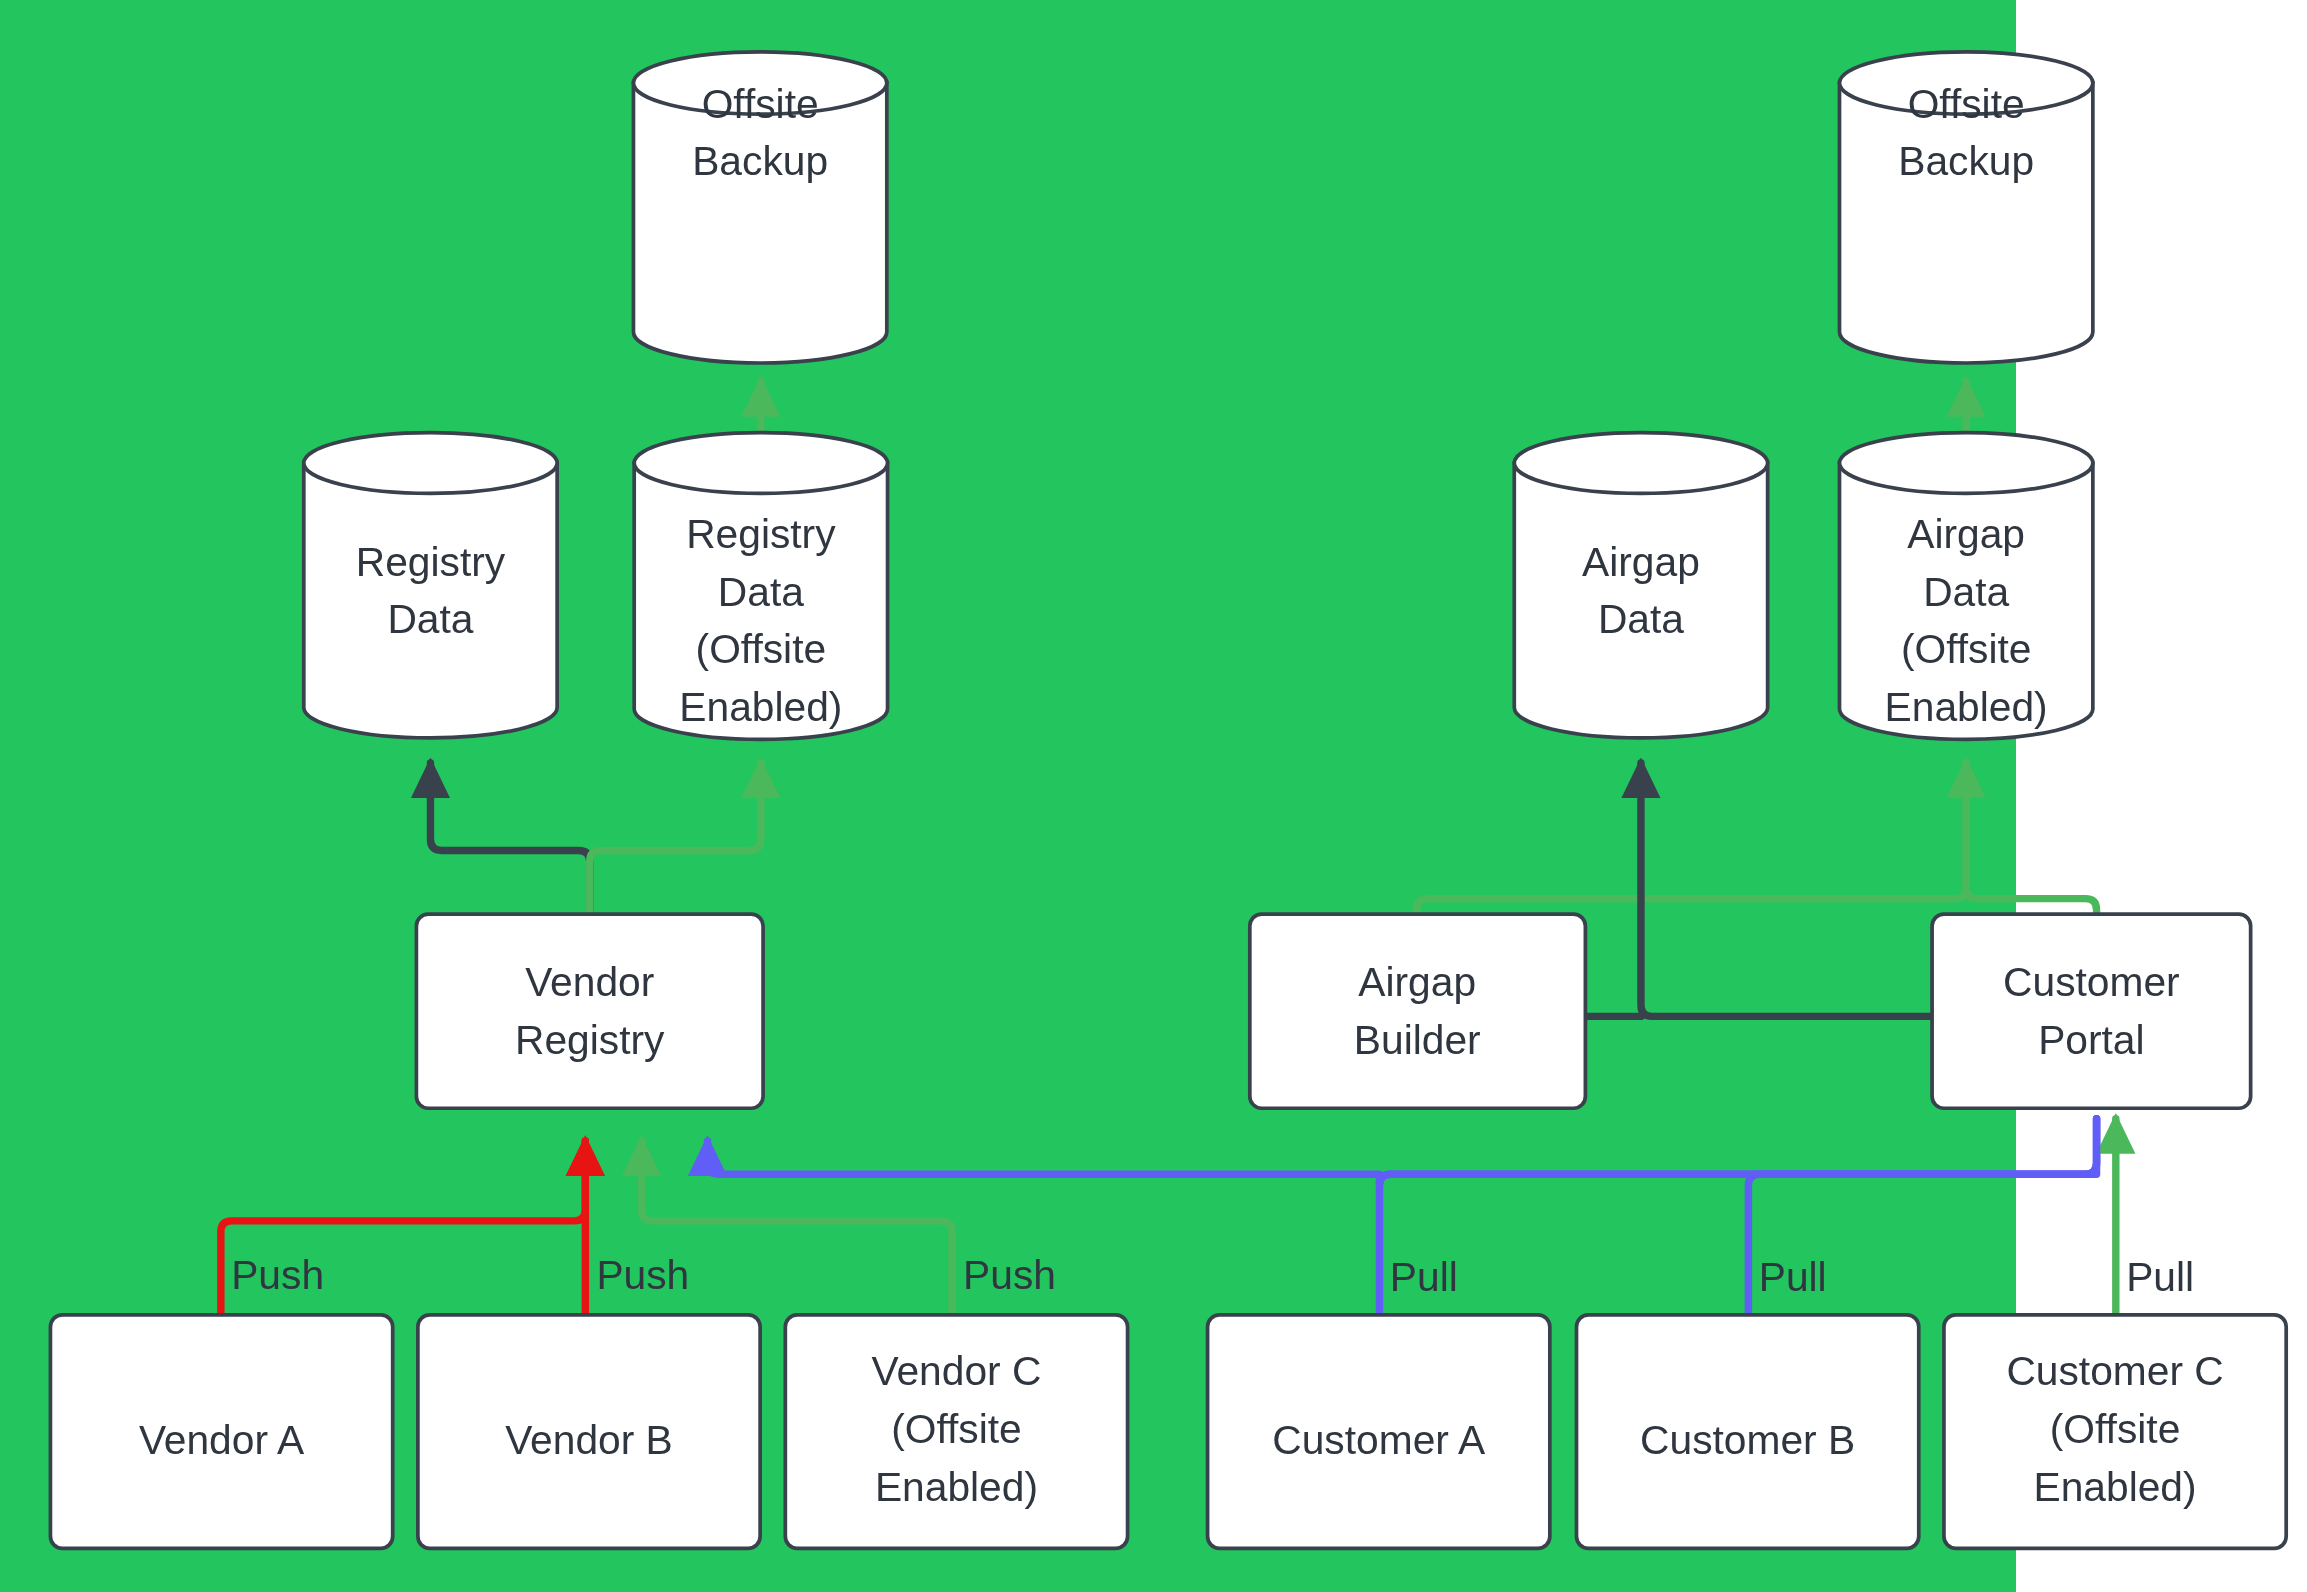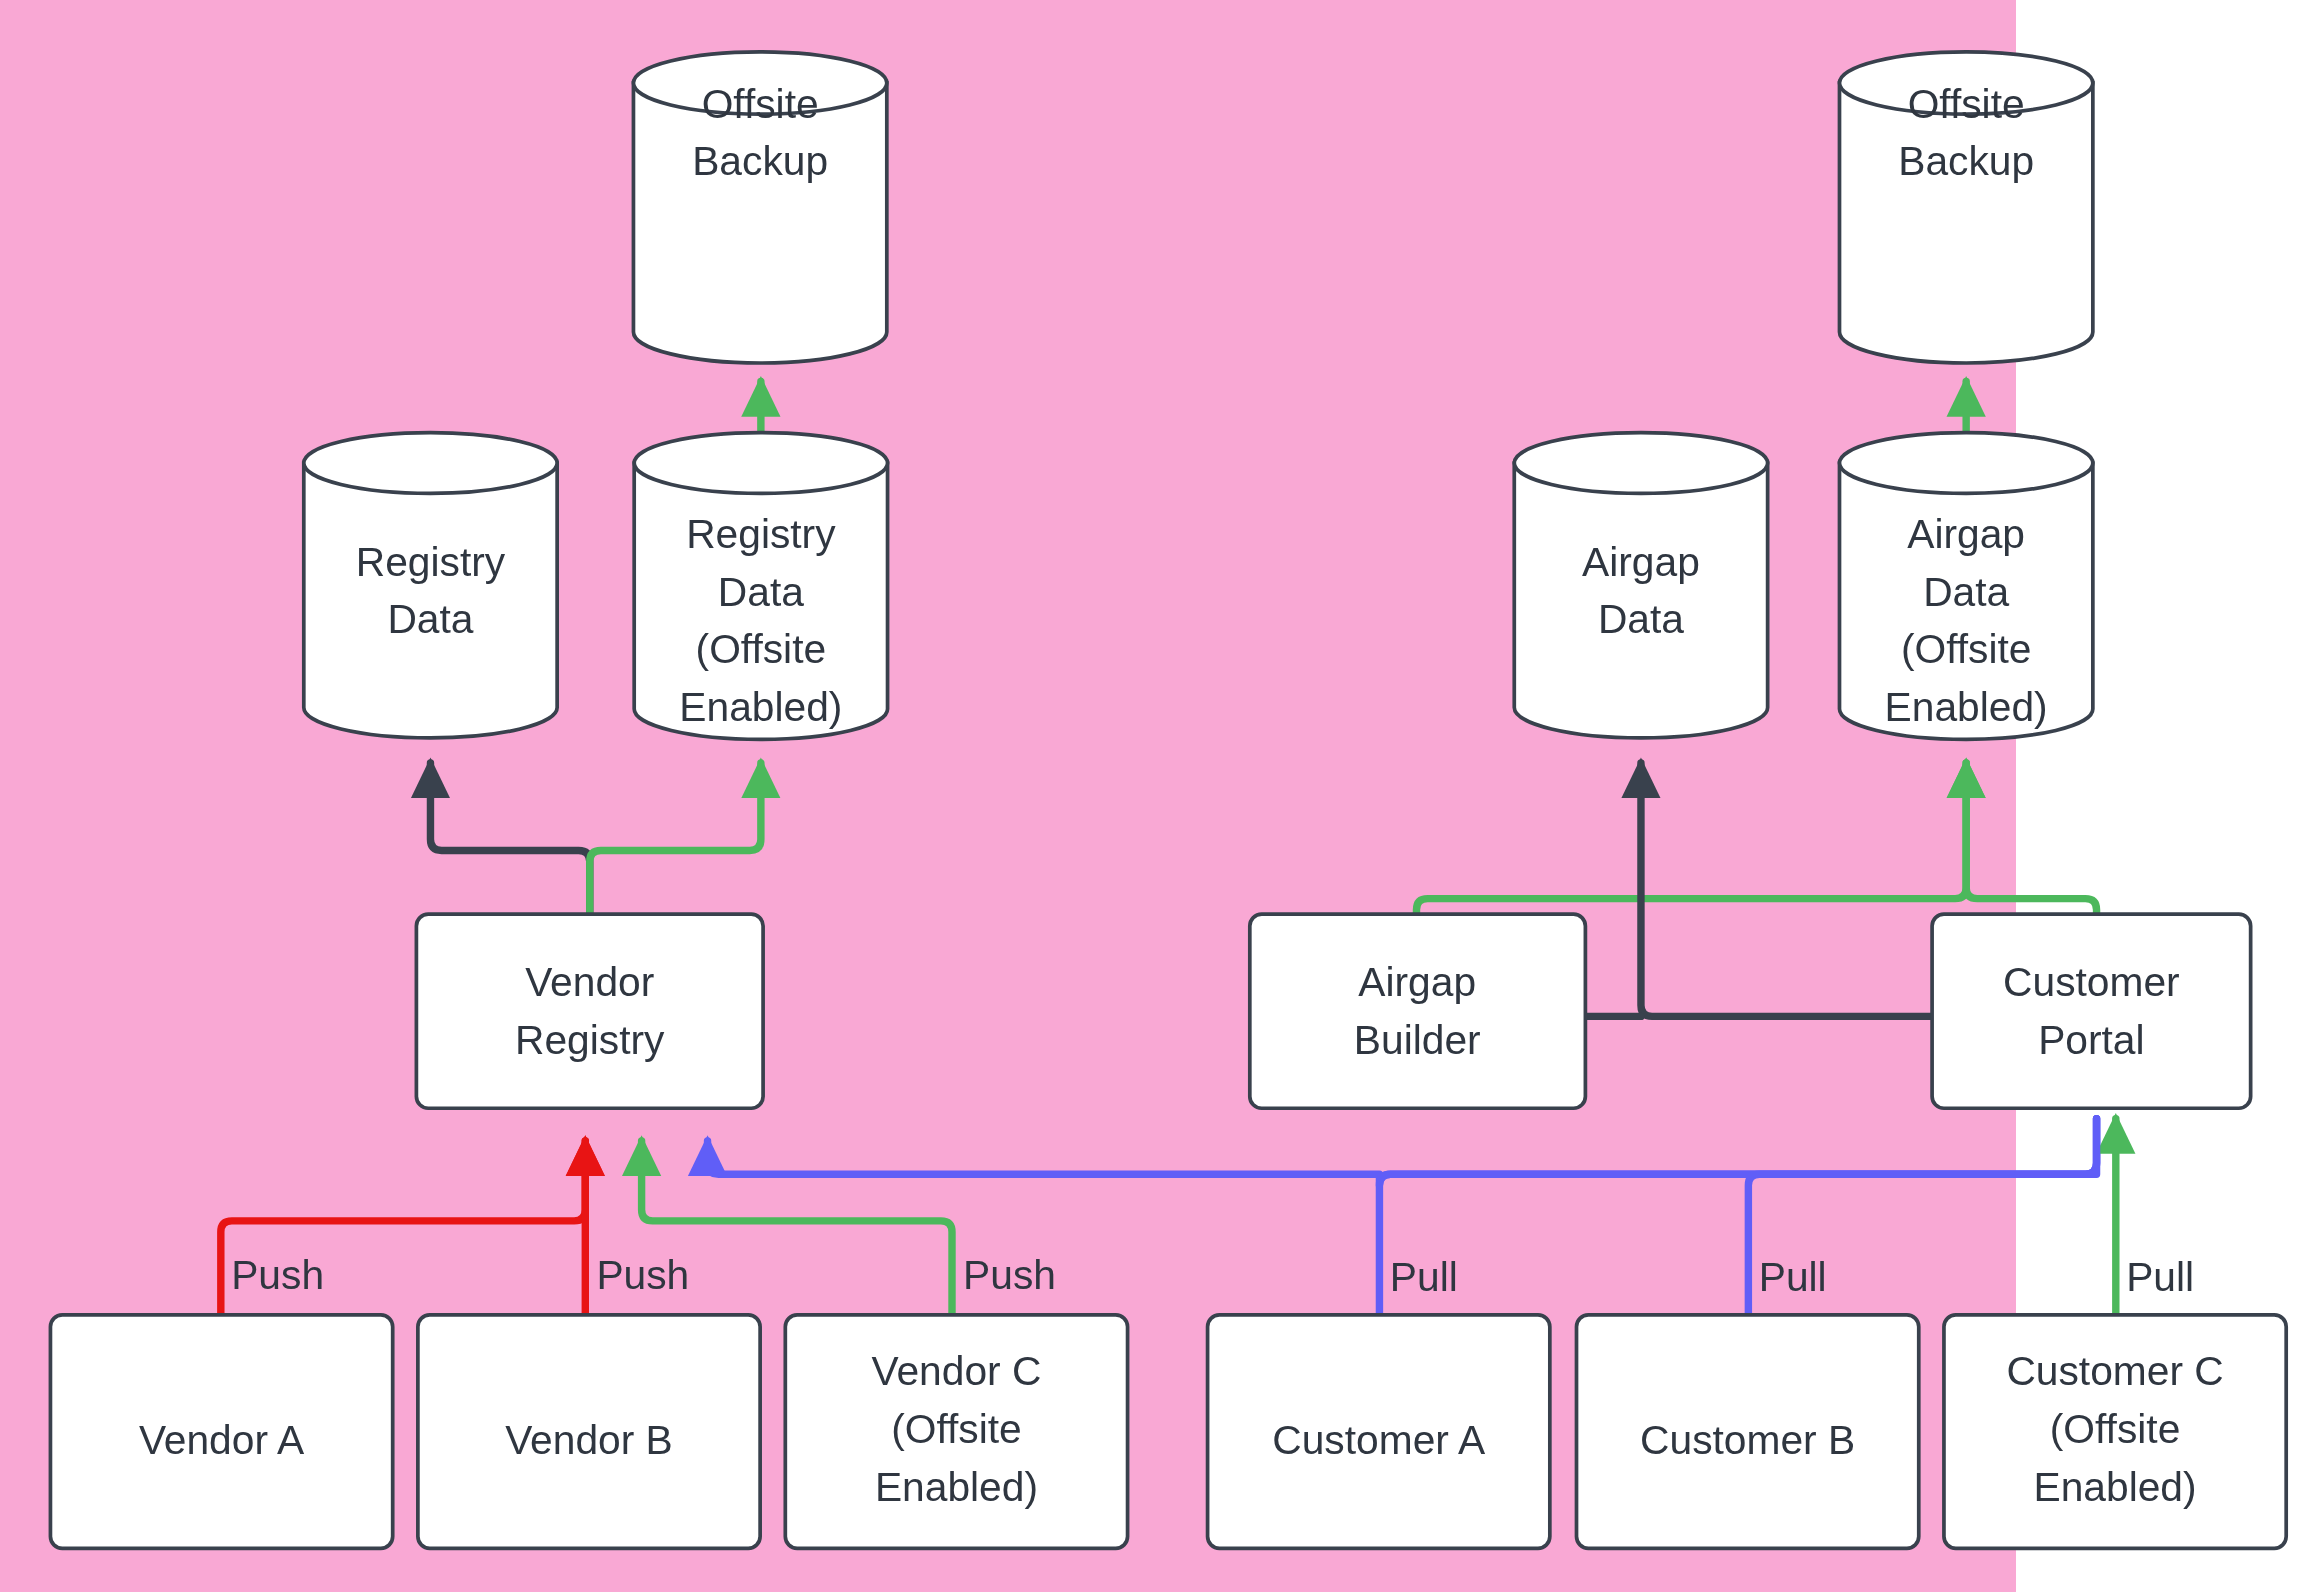--- a/index.html
+++ b/index.html
@@ -1,17 +1,17 @@
 <!DOCTYPE html>
 <html style="font-size:12px"><head>
 <meta charset="utf-8">
 <style>
   html,body{margin:0;padding:0;background:#ffffff;}
   body{width:2307px;height:1592px;overflow:hidden;font-family:"Liberation Sans",sans-serif;}
-  #stage{position:relative;width:2016px;height:1592px;background:#f9a8d4;}
+  #stage{position:relative;width:2016px;height:1592px;background:#22c55e;}
   svg#diagram{position:absolute;left:0;top:0;width:2307px;height:1592px;display:block;}
   .node-shape-round{fill:#ffffff;stroke:#39414d;stroke-width:5;}
   .cyl-body{fill:#ffffff;stroke:#39414d;stroke-width:5;}
   .cyl-top{fill:#ffffff;stroke:#39414d;stroke-width:5;}
   .node-label{fill:#2f3640;font-family:"Liberation Sans",sans-serif;font-size:55px;text-anchor:middle;dominant-baseline:middle;}
   .edge-label{fill:#2f3640;font-family:"Liberation Sans",sans-serif;font-size:55px;text-anchor:start;dominant-baseline:middle;}
   .edge{fill:none;stroke-width:10;stroke-linecap:round;stroke-linejoin:round;}
 </style>
 </head>
 <body>

